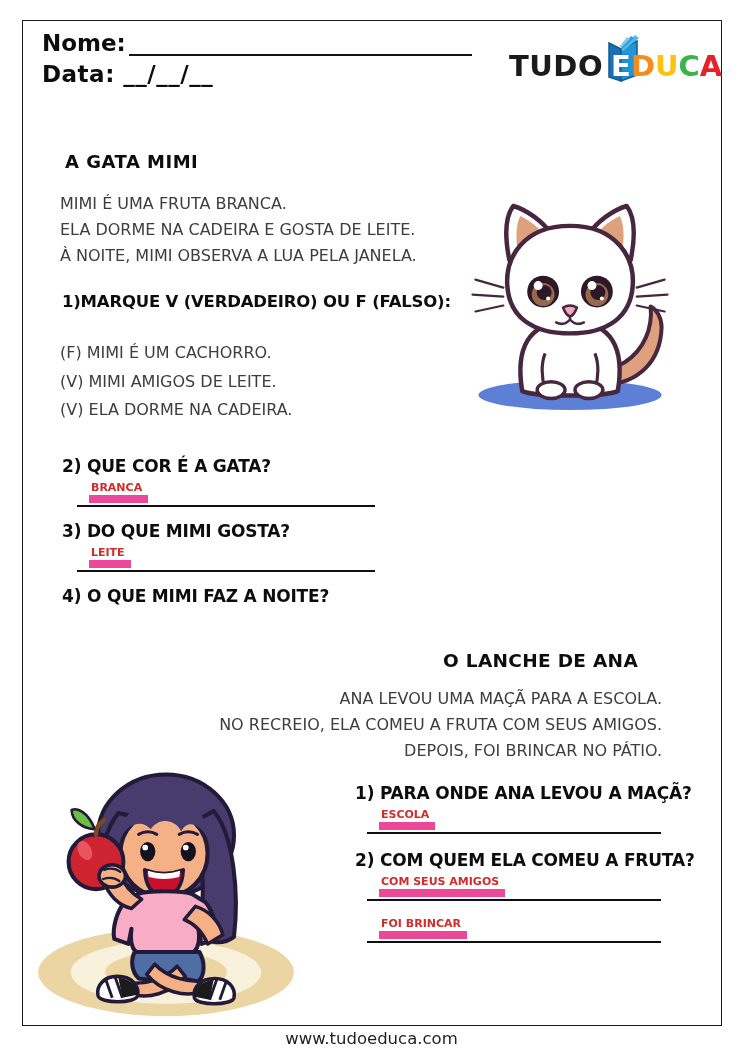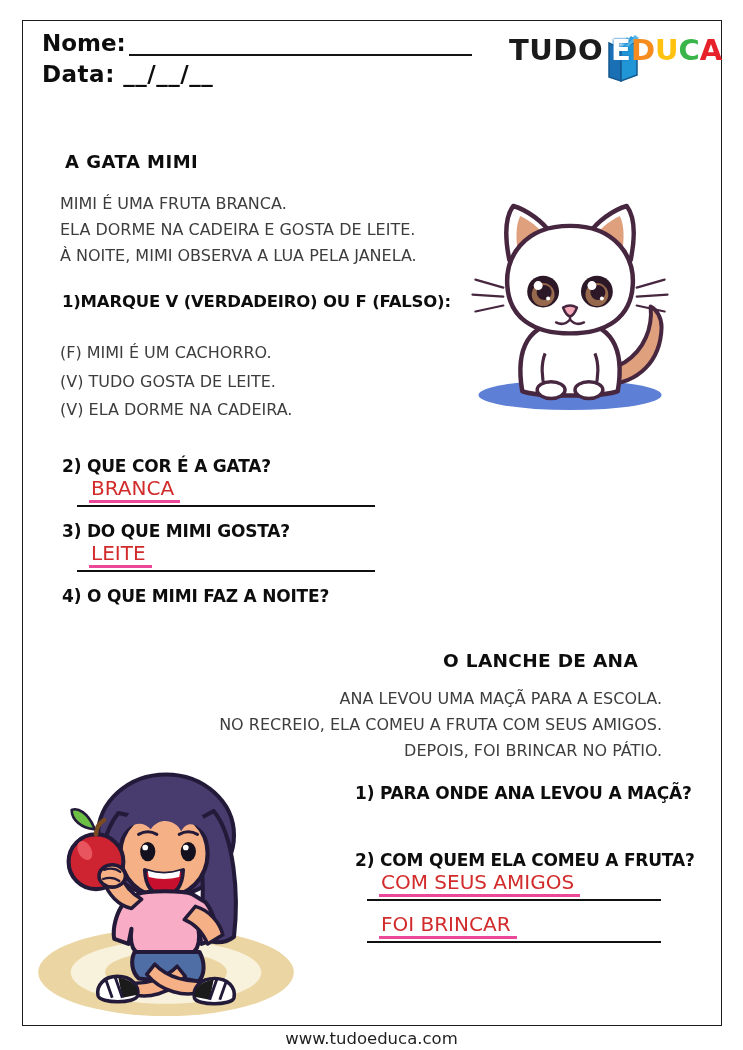--- a/index.html
+++ b/index.html
@@ -10,43 +10,43 @@
   .frame { position:absolute; left:22px; top:20px; width:700px; height:1006px;
     border:1.6px solid #1c1c1c; background:#fff; }
 
   
   .header { position:absolute; left:42px; top:30px; width:430px; }
   .name-row { display:flex; align-items:flex-end; font-weight:700; font-size:23px; color:#0d0d0d;justify-content:flex-end; }
   .fill-line { flex:1; border-bottom:2.4px solid #141414; height:26px; margin-left:3px; }
   .date-row { font-weight:700; font-size:23px; margin-top:5px; color:#0d0d0d; letter-spacing:0.5px; }
 
   
-  .logo { position:absolute; left:509px; top:33px; display:flex; align-items:flex-start; }
+  .logo { position:absolute; left:509px; top:33px; display:flex; align-items:flex-end; }
   .logo-word { font-size:29px; font-weight:800; letter-spacing:0.5px; color:#1b1b1b; }
   .logo-book { width:44px; height:50px; margin:0 -8px 0 -2px; position:relative; z-index:0; }
   .logo-letter { font-size:29px; font-weight:800; position:relative; z-index:1; }
   .c-blue { color:#1E7BC4; } .c-orange { color:#F68B1F; } .c-yellow { color:#FFC20E; }
   .c-green { color:#3AB54A; } .c-red { color:#E62129; }
   .logo-letter.c-blue { margin-left:-26px; color:#ffffff;
     text-shadow:0 0 2px #1E7BC4, 0 0 2px #1E7BC4; }
 
   
   .s1-title { position:absolute; left:65px; top:151px; font-size:18px; font-weight:700;
     letter-spacing:0.5px; color:#0d0d0d; }
   .s1-para { position:absolute; left:60px; top:191px; font-size:16px; line-height:26px; color:#3d3d3d; }
   .q1-heading { position:absolute; left:62px; top:292px; font-size:16.5px; font-weight:700;
     letter-spacing:-0.2px; color:#0d0d0d; }
   .vf-list { position:absolute; left:60px; top:339px; font-size:16px; line-height:28.5px; color:#3d3d3d; }
 
   
   .qa { position:absolute; }
   .qa .q-label { font-size:17px; font-weight:700; color:#0d0d0d; letter-spacing:-0.2px; margin-bottom:5px; }
   .ansline { position:relative; border-bottom:2.4px solid #101010; height:26px; }
-  .ans { position:absolute; left:12px; bottom:2px; color:#D22B2B; font-weight:400; font-size:20px;
-    line-height:1.1; border-bottom:3px solid #ec4899; padding:0 6px 1px 2px; white-space:nowrap; }
+  .ans { position:absolute; left:12px; bottom:2px; color:#D22B2B; font-weight:700; font-size:11px;
+    line-height:1.1; border-bottom:8px solid #ec4899; padding:0 6px 1px 2px; white-space:nowrap; }
   .qa1 { left:62px; top:456px; } .qa2 { left:62px; top:521px; } .qa3 { left:62px; top:586px; }
   .qa1 .ansline, .qa2 .ansline, .qa3 .ansline { width:298px; margin-left:15px; }
 
   
   .s2-title { position:absolute; left:260px; top:650px; width:400px; text-align:right;
     padding-right:22px; font-size:18.5px; font-weight:700; letter-spacing:0.3px; color:#0d0d0d; }
   .s2-para { position:absolute; left:198px; top:686px; width:464px; text-align:right;
     font-size:16px; line-height:26px; color:#3d3d3d; }
   .qb1 { left:355px; top:783px; } .qb2 { left:355px; top:850px; } .qb3 { left:355px; top:917px; }
   .qb1 .ansline, .qb2 .ansline, .qb3 .ansline { width:294px; margin-left:12px; }
@@ -128,21 +128,21 @@
     <path d="M96 108 Q103 104 110 108 Q107 116 103 117 Q99 116 96 108 Z" fill="#F4A9B8" stroke="#47263F" stroke-width="2.5" stroke-linejoin="round"></path>
     <path d="M103 117 L103 120 M103 120 Q97 127 89 123 M103 120 Q109 127 117 123" fill="none" stroke="#47263F" stroke-width="2.5" stroke-linecap="round"></path>
     <path d="M36 88 L8 80 M36 97 L5 95 M36 106 L8 112 M170 88 L198 80 M170 97 L201 95 M170 106 L198 112" stroke="#47263F" stroke-width="2.2" stroke-linecap="round"></path>
   </svg>
 </div>
 
 <div class="q1-heading">1)MARQUE V (VERDADEIRO) OU F (FALSO):</div>
 
 <div class="vf-list">
   <div>(F) MIMI É UM CACHORRO.</div>
-  <div>(V) TUDO GOSTA DE LEITE.</div>
+  <div>(V) MIMI AMIGOS DE LEITE.</div>
   <div>(V) ELA DORME NA CADEIRA.</div>
 </div>
 
 <div class="qa qa1">
   <div class="q-label">2) QUE COR É A GATA?</div>
   <div class="ansline">
     <span class="ans">BRANCA</span>
   </div>
 </div>
 <div class="qa qa2">
@@ -196,20 +196,23 @@
     <path d="M84 232 C97 234 104 241 103 249 L88 252 Z" fill="#1b1b1b"></path>
     <path d="M72 235 L78 252 M81 232 L88 252" stroke="#221A38" stroke-width="2.8"></path>
     <path d="M198 252 C200 242 192 233 179 233 C165 233 157 242 159 252 C161 260 196 260 198 252 Z" fill="#fff" stroke="#221A38" stroke-width="3.5" stroke-linejoin="round"></path>
     <path d="M178 234 C165 236 158 243 159 251 L174 254 Z" fill="#1b1b1b"></path>
     <path d="M190 237 L184 254 M181 234 L174 254" stroke="#221A38" stroke-width="2.8"></path>
   </svg>
 </div>
 
 <div class="qa qb1">
   <div class="q-label">1) PARA ONDE ANA LEVOU A MAÇÃ?</div>
+  <div class="ansline">
+    <span class="ans">ESCOLA</span>
+  </div>
 </div>
 <div class="qa qb2">
   <div class="q-label">2) COM QUEM ELA COMEU A FRUTA?</div>
   <div class="ansline">
     <span class="ans">COM SEUS AMIGOS</span>
   </div>
 </div>
 <div class="qa qb3">
   <div class="ansline">
     <span class="ans">FOI BRINCAR</span>

